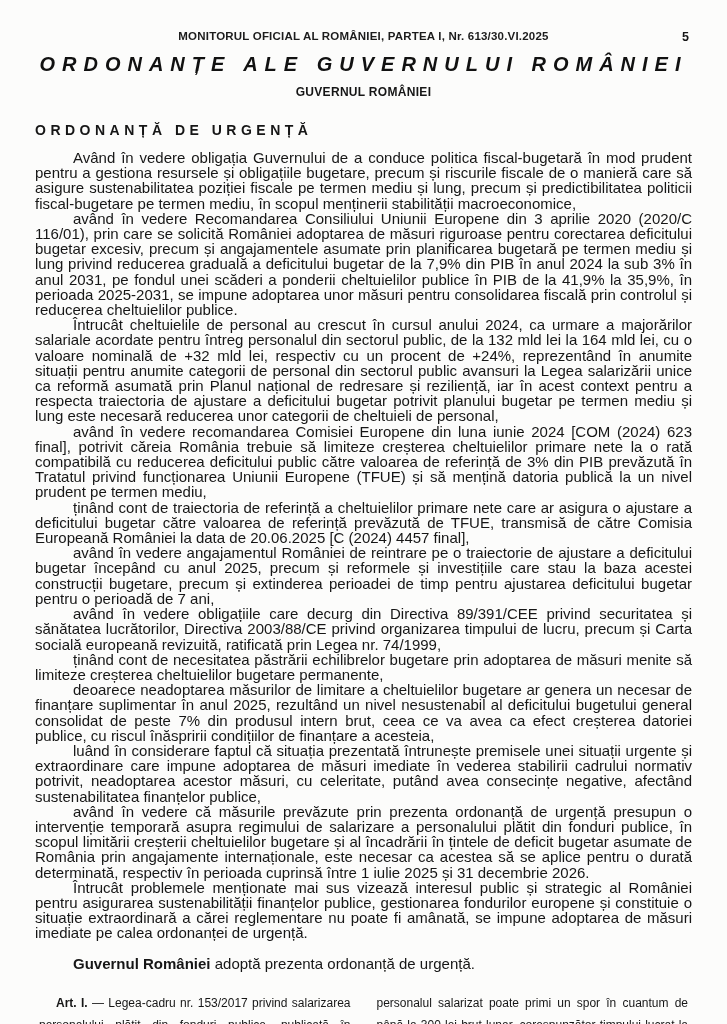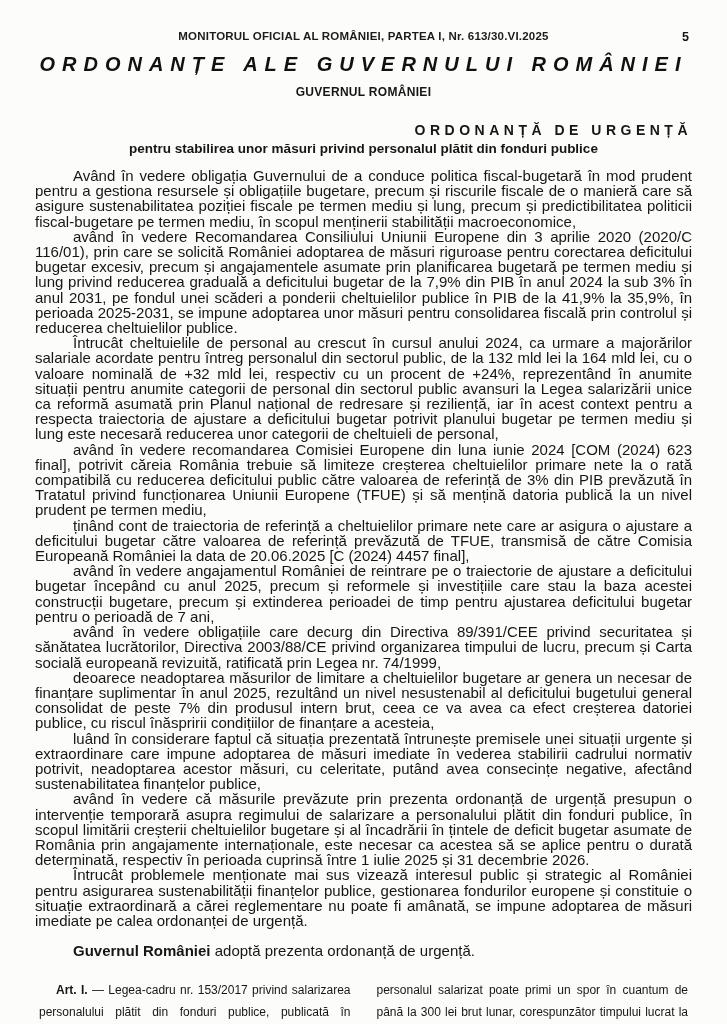--- a/index.html
+++ b/index.html
@@ -45,21 +45,21 @@
   }
   .issuer {
     margin: 9px 0 0 0;
     text-align: center;
     font-size: 12px;
     font-weight: 700;
     letter-spacing: 0.3px;
   }
   .act-title {
     margin: 23px 0 0 0;
-    text-align: right;
+    text-align: left;
     font-size: 14px;
     font-weight: 700;
     letter-spacing: 4.5px;
     white-space: nowrap;
   }
   .act-subtitle {
     margin: 3px 0 0 0;
     text-align: center;
     font-size: 13.5px;
     font-weight: 700;
@@ -106,30 +106,30 @@
 <div class="page">
 
   <header>
     <div class="masthead">MONITORUL OFICIAL AL ROMÂNIEI, PARTEA I, Nr. 613/30.VI.2025</div>
     <div class="page-number">5</div>
   </header>
 
   <h1 class="section-title">ORDONANȚE ALE GUVERNULUI ROMÂNIEI</h1>
   <h2 class="issuer">GUVERNUL ROMÂNIEI</h2>
   <h3 class="act-title">ORDONANȚĂ DE URGENȚĂ</h3>
-  <h4 class="act-subtitle">pentru stabilirea unor măsuri privind personalul plătit din fonduri publice</h4>
 
   <section class="preamble">
     <p>Având în vedere obligația Guvernului de a conduce politica fiscal-bugetară în mod prudent pentru a gestiona resursele și obligațiile bugetare, precum și riscurile fiscale de o manieră care să asigure sustenabilitatea poziției fiscale pe termen mediu și lung, precum și predictibilitatea politicii fiscal-bugetare pe termen mediu, în scopul menținerii stabilității macroeconomice,</p>
     <p>având în vedere Recomandarea Consiliului Uniunii Europene din 3 aprilie 2020 (2020/C 116/01), prin care se solicită României adoptarea de măsuri riguroase pentru corectarea deficitului bugetar excesiv, precum și angajamentele asumate prin planificarea bugetară pe termen mediu și lung privind reducerea graduală a deficitului bugetar de la 7,9% din PIB în anul 2024 la sub 3% în anul 2031, pe fondul unei scăderi a ponderii cheltuielilor publice în PIB de la 41,9% la 35,9%, în perioada 2025-2031, se impune adoptarea unor măsuri pentru consolidarea fiscală prin controlul și reducerea cheltuielilor publice.</p>
     <p>Întrucât cheltuielile de personal au crescut în cursul anului 2024, ca urmare a majorărilor salariale acordate pentru întreg personalul din sectorul public, de la 132 mld lei la 164 mld lei, cu o valoare nominală de +32 mld lei, respectiv cu un procent de +24%, reprezentând în anumite situații pentru anumite categorii de personal din sectorul public avansuri la Legea salarizării unice ca reformă asumată prin Planul național de redresare și reziliență, iar în acest context pentru a respecta traiectoria de ajustare a deficitului bugetar potrivit planului bugetar pe termen mediu și lung este necesară reducerea unor categorii de cheltuieli de personal,</p>
     <p>având în vedere recomandarea Comisiei Europene din luna iunie 2024 [COM (2024) 623 final], potrivit căreia România trebuie să limiteze creșterea cheltuielilor primare nete la o rată compatibilă cu reducerea deficitului public către valoarea de referință de 3% din PIB prevăzută în Tratatul privind funcționarea Uniunii Europene (TFUE) și să mențină datoria publică la un nivel prudent pe termen mediu,</p>
     <p>ținând cont de traiectoria de referință a cheltuielilor primare nete care ar asigura o ajustare a deficitului bugetar către valoarea de referință prevăzută de TFUE, transmisă de către Comisia Europeană României la data de 20.06.2025 [C (2024) 4457 final],</p>
     <p>având în vedere angajamentul României de reintrare pe o traiectorie de ajustare a deficitului bugetar începând cu anul 2025, precum și reformele și investițiile care stau la baza acestei construcții bugetare, precum și extinderea perioadei de timp pentru ajustarea deficitului bugetar pentru o perioadă de 7 ani,</p>
     <p>având în vedere obligațiile care decurg din Directiva 89/391/CEE privind securitatea și sănătatea lucrătorilor, Directiva 2003/88/CE privind organizarea timpului de lucru, precum și Carta socială europeană revizuită, ratificată prin Legea nr. 74/1999,</p>
+    <p>ținând cont de necesitatea păstrării echilibrelor bugetare prin adoptarea de măsuri menite să limiteze creșterea cheltuielilor bugetare permanente,</p>
     <p>deoarece neadoptarea măsurilor de limitare a cheltuielilor bugetare ar genera un necesar de finanțare suplimentar în anul 2025, rezultând un nivel nesustenabil al deficitului bugetului general consolidat de peste 7% din produsul intern brut, ceea ce va avea ca efect creșterea datoriei publice, cu riscul înăspririi condițiilor de finanțare a acesteia,</p>
     <p>luând în considerare faptul că situația prezentată întrunește premisele unei situații urgente și extraordinare care impune adoptarea de măsuri imediate în vederea stabilirii cadrului normativ potrivit, neadoptarea acestor măsuri, cu celeritate, putând avea consecințe negative, afectând sustenabilitatea finanțelor publice,</p>
     <p>având în vedere că măsurile prevăzute prin prezenta ordonanță de urgență presupun o intervenție temporară asupra regimului de salarizare a personalului plătit din fonduri publice, în scopul limitării creșterii cheltuielilor bugetare și al încadrării în țintele de deficit bugetar asumate de România prin angajamente internaționale, este necesar ca acestea să se aplice pentru o durată determinată, respectiv în perioada cuprinsă între 1 iulie 2025 și 31 decembrie 2026.</p>
     <p>Întrucât problemele menționate mai sus vizează interesul public și strategic al României pentru asigurarea sustenabilității finanțelor publice, gestionarea fondurilor europene și constituie o situație extraordinară a cărei reglementare nu poate fi amânată, se impune adoptarea de măsuri imediate pe calea ordonanței de urgență.</p>
   </section>
 
 
   <p class="enactment"><span class="lead">Guvernul României</span><span> adoptă prezenta ordonanță de urgență.</span></p>
 
   <section class="columns">

